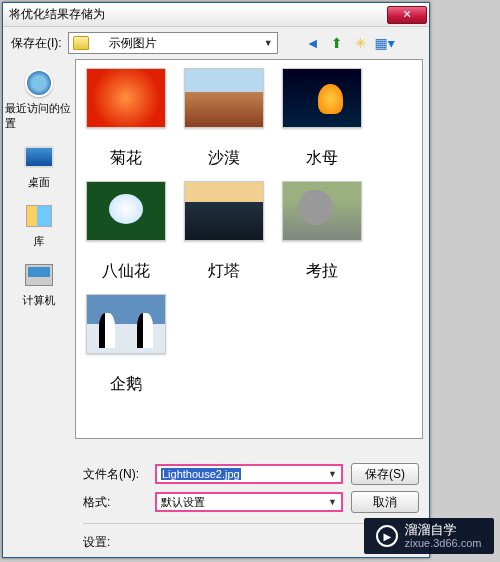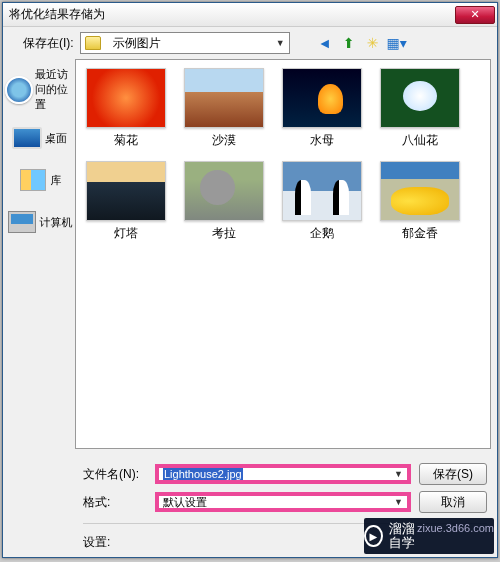--- a/index.html
+++ b/index.html
@@ -1,72 +1,72 @@
 <!DOCTYPE html>
 <html><head>
 <meta charset="utf-8">
 <style>
 * { box-sizing: border-box; margin: 0; padding: 0; }
 body { font-family: "Microsoft YaHei", SimSun, sans-serif; font-size: 12px; background: #ccc; width: 500px; height: 562px; overflow: hidden; }
-.window { width: 496px; height: 556px; margin: 2px; background: #f0f0f0; border: 1px solid #2a5a8a; display: flex; flex-direction: column; box-shadow: 0 0 3px rgba(0,0,0,0.5); }
+.window { width: 428px; height: 556px; margin: 2px; background: #f0f0f0; border: 1px solid #2a5a8a; display: flex; flex-direction: column; box-shadow: 0 0 3px rgba(0,0,0,0.5); }
 .titlebar { height: 24px; background: linear-gradient(180deg, #fff 0%, #e8e8e8 100%); display: flex; align-items: center; padding: 0 2px 0 6px; border-bottom: 1px solid #ccc; }
 .titlebar-text { flex: 1; font-size: 12px; color: #000; }
 .close-btn { width: 40px; height: 18px; background: linear-gradient(180deg, #e68 0%, #c8193e 60%, #a01030 100%); color: #fff; display: flex; align-items: center; justify-content: center; border: 1px solid #801020; border-radius: 2px; font-size: 11px; }
-.toprow { height: 32px; display: flex; align-items: center; padding: 4px 20px; gap: 6px; }
+.toprow { height: 32px; display: flex; align-items: center; padding: 4px 8px; gap: 6px; }
 .toprow-label { font-size: 12px; }
-.folder-combo { flex: 1; max-width: 210px; height: 22px; background: #fff; border: 1px solid #888; display: flex; align-items: center; padding: 0 4px; gap: 12px; }
+.folder-combo { flex: 1; max-width: 210px; height: 22px; background: #fff; border: 1px solid #888; display: flex; align-items: center; padding: 0 4px; gap: 20px; }
 .folder-icon { width: 16px; height: 14px; background: linear-gradient(180deg,#fff0a0,#e8c840); border-radius: 2px 2px 0 0; border: 1px solid #c0a020; }
 .combo-arrow { margin-left: auto; font-size: 9px; color: #333; }
 .nav-icons { display: flex; gap: 6px; margin-left: 20px; }
 .nav-icon { width: 18px; height: 18px; display: flex; align-items: center; justify-content: center; font-size: 14px; }
 .back { color: #1e6fc8; }
 .up { color: #1e9020; }
 .newf { color: #e8c840; }
 .view { color: #1e6fc8; }
 .body { flex: 1; display: flex; overflow: hidden; }
 .placesbar { width: 72px; background: #f0f0f0; display: flex; flex-direction: column; align-items: center; padding-top: 6px; gap: 6px; }
-.place { display: flex; align-items: center; gap: 2px; font-size: 11px; cursor: default; padding: 2px; }
+.place { display: flex; flex-direction: column; align-items: center; gap: 2px; font-size: 11px; cursor: default; padding: 2px; }
 .place-ico { width: 32px; height: 32px; display: flex; align-items: center; justify-content: center; font-size: 22px; }
 .ico-recent { background: radial-gradient(circle, #7ec4e8 40%, #4080c0 70%); border-radius: 50%; width: 28px; height: 28px; border: 2px solid #fff; box-shadow: 0 1px 2px rgba(0,0,0,0.3); }
 .ico-desktop { width: 30px; height: 22px; background: linear-gradient(180deg,#4090d0,#1050a0); border: 2px solid #ddd; border-radius: 2px; }
 .ico-lib { width: 26px; height: 22px; background: linear-gradient(90deg,#ffd060 40%, #70c8ff 40%); border: 1px solid #aaa; }
 .ico-comp { width: 28px; height: 22px; background: #ccc; border: 1px solid #888; position: relative; }
 .ico-comp::after { content:""; position:absolute; top:2px; left:2px; right:2px; height:10px; background:#4090d0; }
 .ico-net { width: 28px; height: 28px; background: radial-gradient(circle at 35% 35%, #80e080 0%, #108020 60%); border-radius: 50%; }
 .fileview { flex: 1; background: #fff; border: 1px solid #999; margin: 0 6px 0 0; padding: 8px; overflow: auto; display: flex; flex-wrap: wrap; gap: 12px 14px; align-content: flex-start; }
 .thumb { width: 84px; display: flex; flex-direction: column; align-items: center; gap: 4px; }
 .thumb-img { width: 80px; height: 60px; border: 1px solid #ccc; box-shadow: 0 1px 2px rgba(0,0,0,0.2); }
-.thumb-label { font-size: 12px; text-align: left; }
+.thumb-label { font-size: 16px; text-align: left; margin-top: 16px; }
 .t0 { background: radial-gradient(circle at 50% 50%, #ff9040 0%, #e02000 70%); }
 .t1 { background: linear-gradient(180deg,#b8d8f0 40%,#c08050 40%,#8b4020 100%); }
 .t2 { background: #145020; position:relative; }
 .t2::after { content:""; position:absolute; inset:12px 22px 16px 22px; background:radial-gradient(circle,#fff,#c0e0ff); border-radius:50%; }
 .t3 { background: linear-gradient(180deg,#000020 0%, #002040 100%); position:relative; }
 .t3::after { content:""; position:absolute; top:15px; left:35px; width:25px; height:30px; background:radial-gradient(ellipse,#ffcc40,#ff8000); border-radius:50% 50% 30% 30%; }
 .t4 { background: linear-gradient(180deg,#9ab080 30%,#808880 100%); position:relative; }
 .t4::after { content:""; position:absolute; top:8px; left:15px; width:35px; height:35px; background:#999; border-radius:50%; }
 .t5 { background: linear-gradient(180deg,#f0d090 35%,#203040 35%,#101820 100%); }
 .t6 { background: linear-gradient(180deg,#3870b0 0%,#5090c8 50%,#90c0e0 100%); }
 .t7 { background: linear-gradient(180deg,#6090c0 50%,#e0e8f0 50%); position:relative; }
 .t7::before { content:""; position:absolute; left:12px; bottom:5px; width:16px; height:35px; background:linear-gradient(90deg,#000 40%,#fff 40%); border-radius:40% 40% 0 0; }
 .t7::after { content:""; position:absolute; right:12px; bottom:5px; width:16px; height:35px; background:linear-gradient(90deg,#000 40%,#fff 40%); border-radius:40% 40% 0 0; }
 .t8 { background: linear-gradient(180deg,#4080c0 30%, #c0c0a0 30%); position:relative; }
 .t8::after { content:""; position:absolute; inset:25px 10px 5px 10px; background:radial-gradient(ellipse at 30% 50%,#ffe040,#f0b000); border-radius:40%; }
-.bottom { padding: 14px 10px 6px 80px; display: flex; flex-direction: column; gap: 6px; background: #f0f0f0; }
+.bottom { padding: 24px 10px 6px 80px; display: flex; flex-direction: column; gap: 6px; background: #f0f0f0; }
 .row { display: flex; align-items: center; gap: 8px; }
 .row-label { width: 64px; font-size: 12px; }
-.field { flex: 1; height: 20px; border: 4px solid #ec4899; background: #fff; display: flex; align-items: center; padding: 0 4px; font-size: 11px; }
+.field { flex: 1; height: 20px; border: 2px solid #ec4899; background: #fff; display: flex; align-items: center; padding: 0 4px; font-size: 11px; }
 .field.selected { background: #fff; }
 .field.selected .sel { background: #3064c8; color: #fff; padding: 0 1px; }
 .field-arrow { margin-left: auto; font-size: 9px; color: #333; }
 .btn { width: 68px; height: 22px; background: linear-gradient(180deg,#fff,#e0e0e0); border: 1px solid #888; border-radius: 3px; font-size: 12px; display: flex; align-items: center; justify-content: center; }
 .sep { height: 1px; background: #ccc; margin: 4px 0; }
 .watermark { position: absolute; right: 6px; bottom: 8px; width: 130px; height: 36px; background: rgba(0,10,30,0.92); color: #fff; display: flex; align-items: center; justify-content: center; gap: 6px; font-size: 13px; border-radius: 2px; }
 .wm-icon { width: 22px; height: 22px; border: 2px solid #fff; border-radius: 50%; display: flex; align-items: center; justify-content: center; font-size: 10px; }
-.wm-text { display: flex; flex-direction: row; line-height: 1.1; }
+.wm-text { display: flex; flex-direction: column; line-height: 1.1; }
 .wm-sub { font-size: 11px; color: #aac; }
 </style>
 </head>
 <body>
 
 <div class="window">
   <div class="titlebar">
     <span class="titlebar-text">将优化结果存储为</span>
     <div class="close-btn">✕</div>
   </div>
@@ -135,24 +135,20 @@
           <div class="thumb-label">灯塔</div>
         </div>
         <div class="thumb">
           <div class="thumb-img t4"></div>
           <div class="thumb-label">考拉</div>
         </div>
         <div class="thumb">
           <div class="thumb-img t7"></div>
           <div class="thumb-label">企鹅</div>
         </div>
-        <div class="thumb">
-          <div class="thumb-img t8"></div>
-          <div class="thumb-label">郁金香</div>
-        </div>
       </div>
   </div>
 
   <div class="bottom">
     <div class="row">
       <span class="row-label">文件名(N):</span>
       <div class="field selected">
         <span class="sel">Lighthouse2.jpg</span>
         <span class="field-arrow">▼</span>
       </div>

